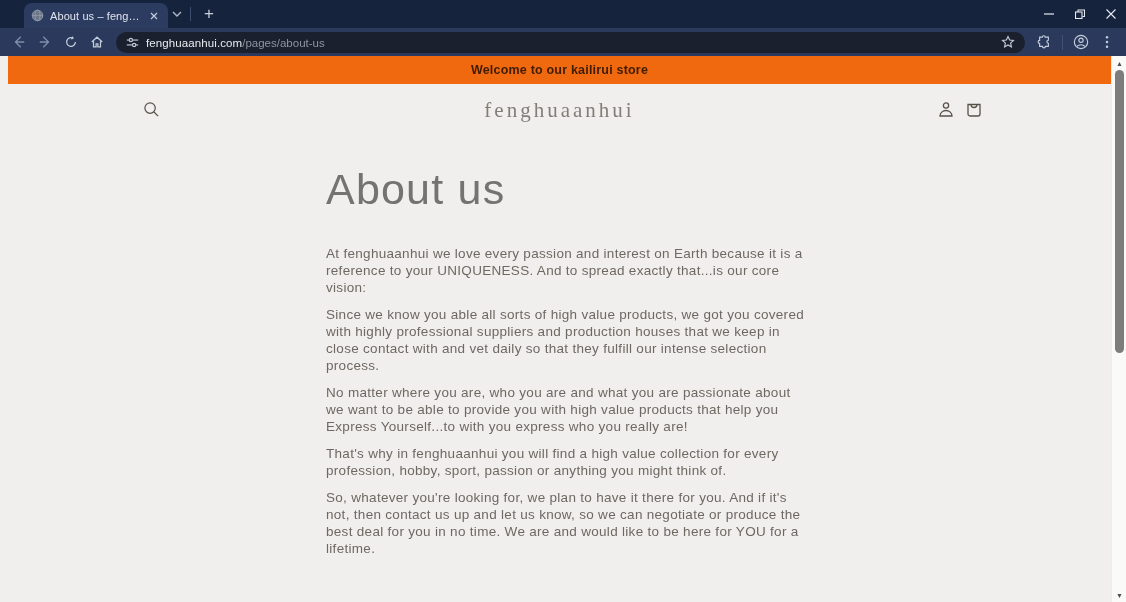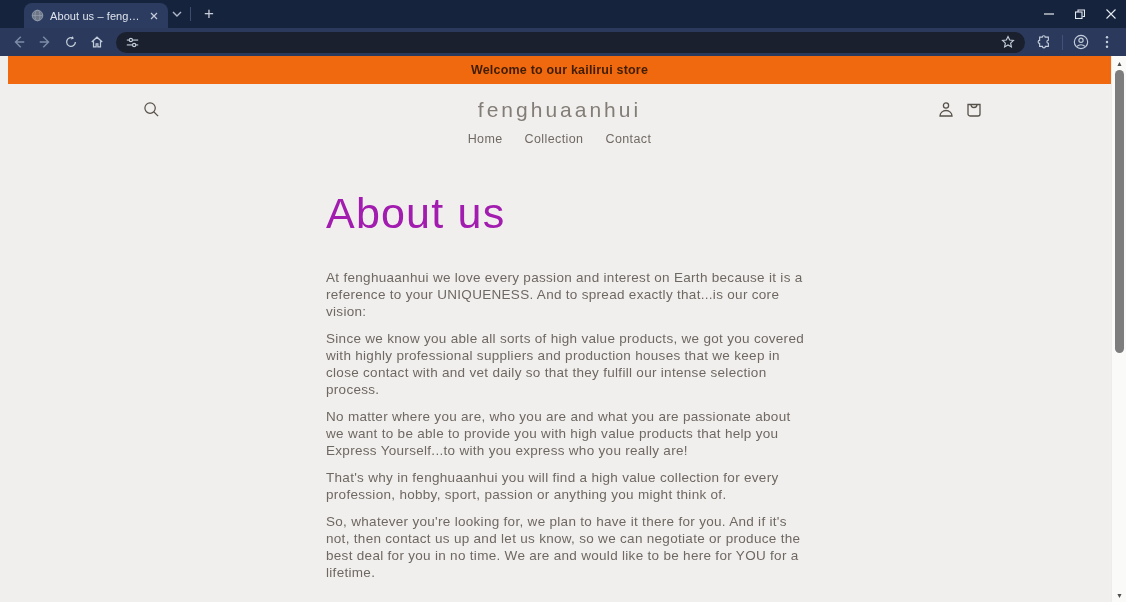--- a/index.html
+++ b/index.html
@@ -37,34 +37,34 @@
   svg { display: block; }
 
   
   .page { flex: 1; display: flex; background: #f1efed; overflow: hidden; }
   .content { width: 1111px; display: flex; flex-direction: column; overflow: hidden; margin-left: 8px; }
 
   .banner { height: 28px; background: #f0690f; flex: 0 0 28px;
             display: flex; align-items: center; justify-content: center; }
   .banner-text { font-size: 12.5px; font-weight: 700; color: #401d02; letter-spacing: .2px; }
 
-  .site-header { position: relative; padding-top: 13px; }
+  .site-header { position: relative; padding-top: 13px; font-family: Liberation Serif, serif; }
   .store-title { text-align: center; font-size: 21px; line-height: 26px; color: #827d77;
                  letter-spacing: 3px; font-weight: 400; }
   .hdr-icon { position: absolute; top: 17px; color: #565149; }
   .hdr-icon.search { left: 135px; }
   .hdr-icon.account { right: 157px; }
   .hdr-icon.cart { right: 129px; }
 
   .site-nav { margin-top: 9px; height: 15px; display: flex; justify-content: center; gap: 22px; }
   .nav-link { font-size: 12.5px; color: #6f6a64; letter-spacing: .4px; text-decoration: none; cursor: pointer; }
 
   .main { padding-left: 318px; }
   .page-title { margin-top: 40px; font-size: 43px; line-height: 52px; font-weight: 300;
-                color: #a21caf; letter-spacing: 1.2px; }
+                color: #737373; letter-spacing: 1.2px; }
   .paragraphs { margin-top: 30px; width: 482px; }
   .paragraphs p { font-size: 13.5px; line-height: 17px; letter-spacing: .3px;
                   color: #6e6862; margin-bottom: 10px; }
 
   
   .scrollbar { width: 15px; background: #fafaf9; position: relative; flex: 0 0 15px; border-left: 1px solid #ececea; }
   .sb-arrow { position: absolute; left: 0; width: 15px; height: 14px; display: flex;
               align-items: center; justify-content: center; font-size: 7px; color: #4f4f4f; }
   .sb-arrow.up { top: 0; }
   .sb-arrow.down { bottom: 0; }
@@ -142,20 +142,23 @@
         </svg>
     </span>
 
     <div class="omnibox">
       <svg width="13" height="13" viewBox="0 0 16 16">
         <line x1="1" y1="5" x2="15" y2="5" stroke="#c4cddb" stroke-width="1.4"></line>
         <line x1="1" y1="11" x2="15" y2="11" stroke="#c4cddb" stroke-width="1.4"></line>
         <circle cx="6" cy="5" r="2" fill="#1a202d" stroke="#c4cddb" stroke-width="1.4"></circle>
         <circle cx="10" cy="11" r="2" fill="#1a202d" stroke="#c4cddb" stroke-width="1.4"></circle>
       </svg>
+      <span>
+        <span class="omni-domain">fenghuaanhui.com</span><span class="omni-path">/pages/about-us</span>
+      </span>
       <span class="omni-spacer"></span>
       <svg width="14" height="14" viewBox="0 0 16 16">
         <path d="M8 1.8 L9.9 5.8 L14.2 6.3 L11 9.3 L11.9 13.6 L8 11.4 L4.1 13.6 L5 9.3 L1.8 6.3 L6.1 5.8 Z" fill="none" stroke="#c4cddb" stroke-width="1.3"></path>
       </svg>
     </div>
 
     <span class="nav-btn">
       <svg width="14" height="14" viewBox="0 0 16 16">
         <path d="M6 2.5 a1.7 1.7 0 0 1 3.4 0 H13 V6 a1.7 1.7 0 0 0 0 3.4 V13 H9.6 a1.7 1.7 0 0 1 -3.4 0 H3 V9.6 a1.7 1.7 0 0 1 0 -3.4 V2.5 Z" fill="none" stroke="#c4cddb" stroke-width="1.3"></path>
       </svg>
@@ -197,25 +200,20 @@
             <circle cx="8" cy="4.5" r="2.6" fill="none" stroke="#565149" stroke-width="1.3"></circle>
             <path d="M2 15 a6 5.5 0 0 1 12 0 Z" fill="none" stroke="#565149" stroke-width="1.3"></path>
           </svg>
         </span>
         <span class="hdr-icon cart">
           <svg width="16" height="17" viewBox="0 0 16 17">
             <path d="M2 3.5 H14 V13 a2 2 0 0 1 -2 2 H4 a2 2 0 0 1 -2 -2 Z" fill="none" stroke="#565149" stroke-width="1.3"></path>
             <path d="M5 3.5 a3 3 0 0 0 6 0" fill="none" stroke="#565149" stroke-width="1.3"></path>
           </svg>
         </span>
-        <nav class="site-nav">
-          <a class="nav-link">Home</a>
-          <a class="nav-link">Collection</a>
-          <a class="nav-link">Contact</a>
-        </nav>
       </div>
 
       <div class="main">
         <h1 class="page-title">About us</h1>
         <div class="paragraphs">
           <p>At fenghuaanhui we love every passion and interest on Earth because it is a reference to your UNIQUENESS. And to spread exactly that...is our core vision:</p>
           <p>Since we know you able all sorts of high value products, we got you covered with highly professional suppliers and production houses that we keep in close contact with and vet daily so that they fulfill our intense selection process.</p>
           <p>No matter where you are, who you are and what you are passionate about we want to be able to provide you with high value products that help you Express Yourself...to with you express who you really are!</p>
           <p>That's why in fenghuaanhui you will find a high value collection for every profession, hobby, sport, passion or anything you might think of.</p>
           <p>So, whatever you're looking for, we plan to have it there for you. And if it's not, then contact us up and let us know, so we can negotiate or produce the best deal for you in no time. We are and would like to be here for YOU for a lifetime.</p>

